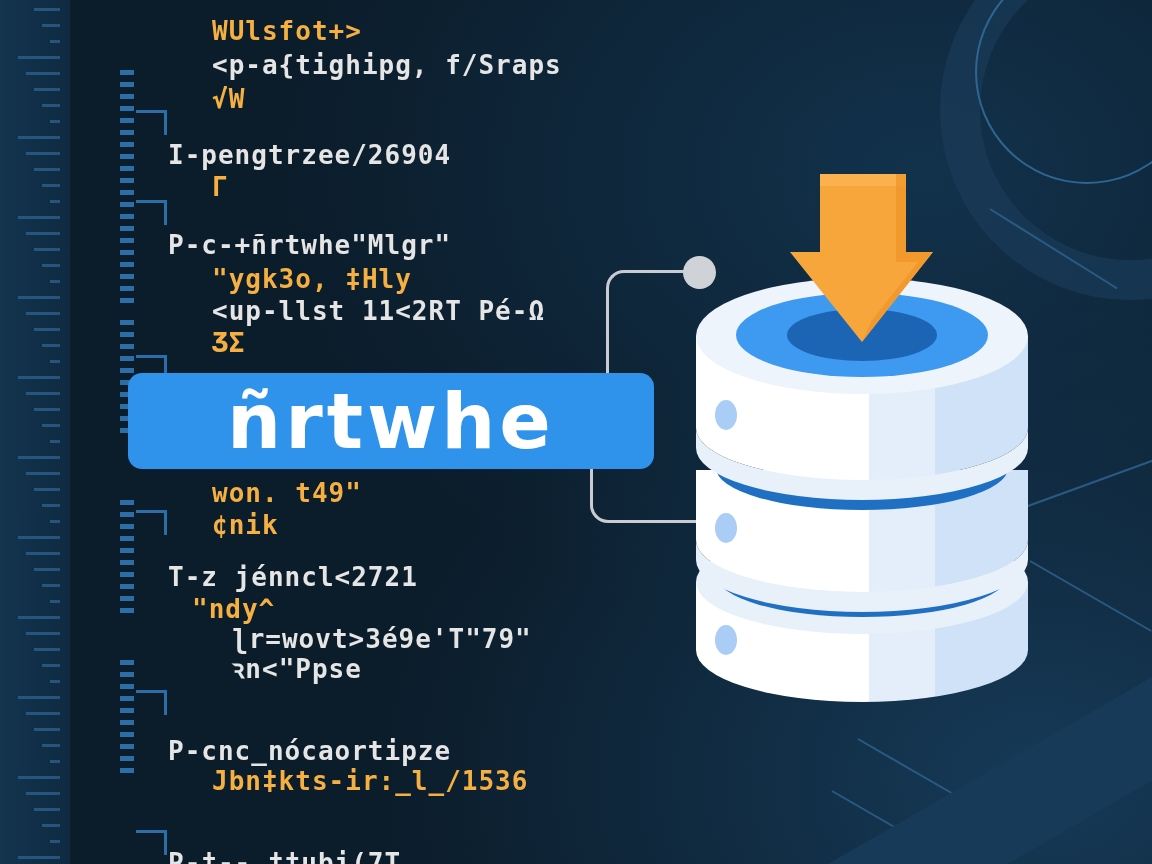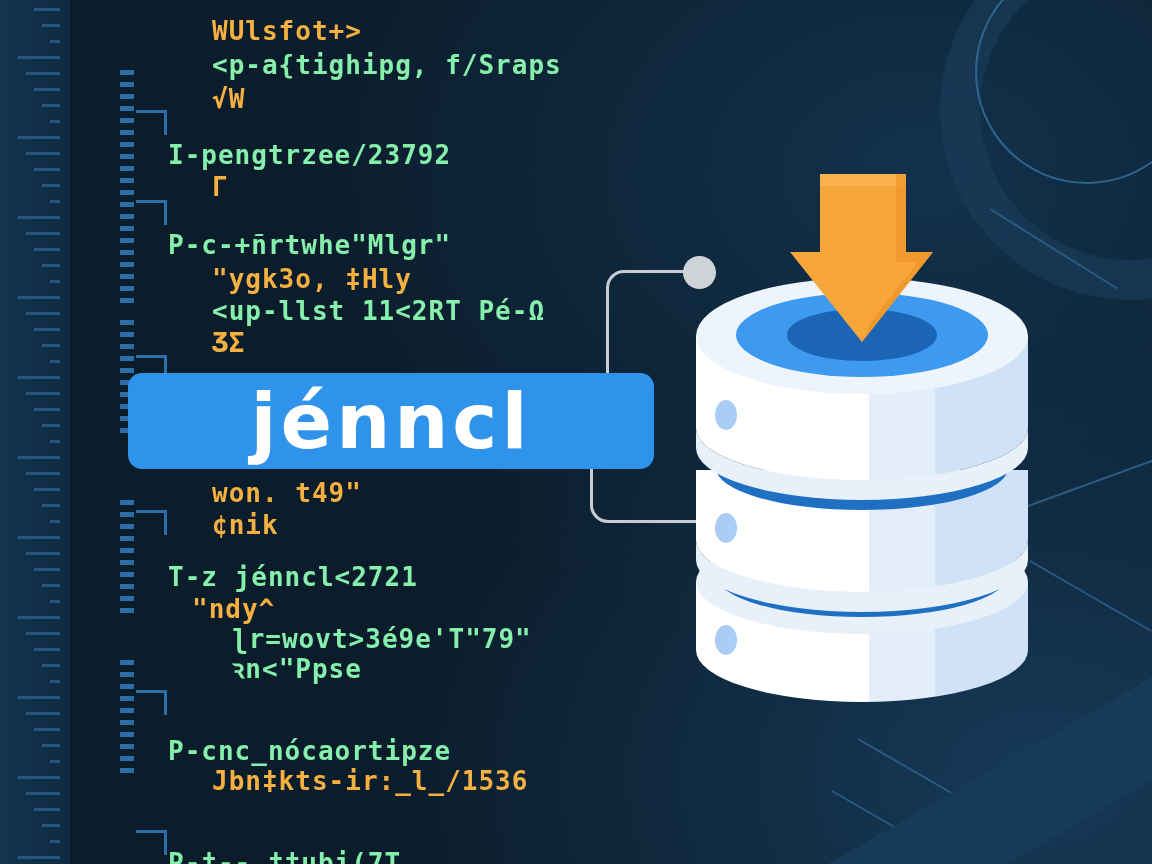--- a/index.html
+++ b/index.html
@@ -25,21 +25,21 @@
       position: absolute; width: 14px; height: 5px; background: #2b6ea8;
     }
     .gutter-bracket {
       position: absolute; width: 28px; height: 22px;
       border-top: 3px solid #2b6ea8; border-right: 3px solid #2b6ea8;
     }
     .code-line {
       position: absolute; font-size: 26px; font-weight: bold; letter-spacing: 1px;
       white-space: pre; line-height: 34px;
     }
-    .c-cyan { color: #86efac; }
+    .c-cyan { color: #e5e5e5; }
     .c-orange { color: #f5b041; }
     .title-banner {
       position: absolute; left: 128px; top: 373px; width: 526px; height: 96px;
       background: #2f93ec; border-radius: 14px;
       display: flex; align-items: center; justify-content: center;
     }
     .title-text {
       color: #ffffff; font-family: "DejaVu Sans", sans-serif; font-weight: bold;
       font-size: 76px; letter-spacing: 4px;
     }
@@ -176,21 +176,21 @@
     <div class="gutter-bracket" style="left: 136px; top: 355px;"></div>
     <div class="gutter-bracket" style="left: 136px; top: 510px;"></div>
     <div class="gutter-bracket" style="left: 136px; top: 690px;"></div>
     <div class="gutter-bracket" style="left: 136px; top: 830px;"></div>
   </div>
 
 <div id="code">
     <div class="code-line c-orange" style="left: 212px; top: 14px;">WUlsfot+&gt;</div>
     <div class="code-line c-cyan" style="left: 212px; top: 48px;">&lt;p-a{tighipg, f/Sraps</div>
     <div class="code-line c-orange" style="left: 212px; top: 82px;">√W</div>
-    <div class="code-line c-cyan" style="left: 168px; top: 138px;">I-pengtrzee/23792</div>
+    <div class="code-line c-cyan" style="left: 168px; top: 138px;">I-pengtrzee/26904</div>
     <div class="code-line c-orange" style="left: 212px; top: 170px;">Γ</div>
     <div class="code-line c-cyan" style="left: 168px; top: 228px;">P-c-+ñrtwhe"Mlgr"</div>
     <div class="code-line c-orange" style="left: 212px; top: 262px;">"ygk3o, ‡Hly</div>
     <div class="code-line c-cyan" style="left: 212px; top: 294px;">&lt;up-llst 11&lt;2RT Pé-Ω</div>
     <div class="code-line c-orange" style="left: 212px; top: 326px;">ƷΣ</div>
     <div class="code-line c-orange" style="left: 212px; top: 476px;">won. t49"</div>
     <div class="code-line c-orange" style="left: 212px; top: 508px;">¢nik</div>
     <div class="code-line c-cyan" style="left: 168px; top: 560px;">T-z jénncl&lt;2721</div>
     <div class="code-line c-orange" style="left: 192px; top: 592px;">"ndy^</div>
     <div class="code-line c-cyan" style="left: 232px; top: 622px;">ɭr=wovt&gt;3é9e'T"79"</div>
@@ -207,21 +207,21 @@
 <div class="diag" style="left:1030px;top:560px;width:140px;transform:rotate(30deg);"></div>
 <div class="diag" style="left:858px;top:738px;width:120px;transform:rotate(30deg);"></div>
 <div class="diag" style="left:832px;top:790px;width:80px;transform:rotate(30deg);"></div>
 <div class="band" style="left:840px;top:864px;width:420px;height:90px;transform:rotate(-30deg);"></div>
 
 <div class="connector" style="left:606px;top:270px;width:92px;height:104px;border-bottom:none;border-radius:18px 0 0 0;"></div>
 <div style="position:absolute;left:683px;top:256px;width:33px;height:33px;border-radius:50%;background:#cfd2d6;"></div>
 <div class="connector" style="left:590px;top:468px;width:128px;height:52px;border-top:none;border-radius:0 0 0 18px;"></div>
 
 <div class="title-banner">
-  <span class="title-text">jénncl</span>
+  <span class="title-text">ñrtwhe</span>
 </div>
 
 <svg width="1152" height="864" style="left:0;top:0;" viewBox="0 0 1152 864">
   <defs>
     <linearGradient id="side" x1="0" x2="1" y1="0" y2="0">
       <stop offset="0" stop-color="#ffffff"></stop>
       <stop offset="0.52" stop-color="#ffffff"></stop>
       <stop offset="0.52" stop-color="#e4eefa"></stop>
       <stop offset="0.72" stop-color="#e4eefa"></stop>
       <stop offset="0.72" stop-color="#cfe2f8"></stop>

